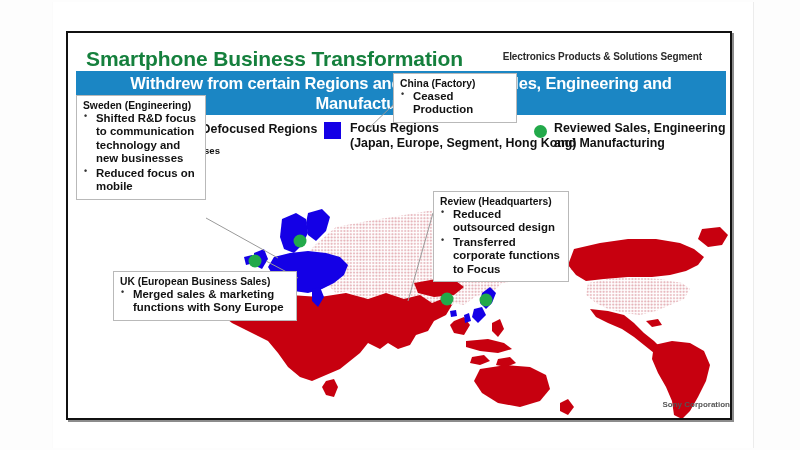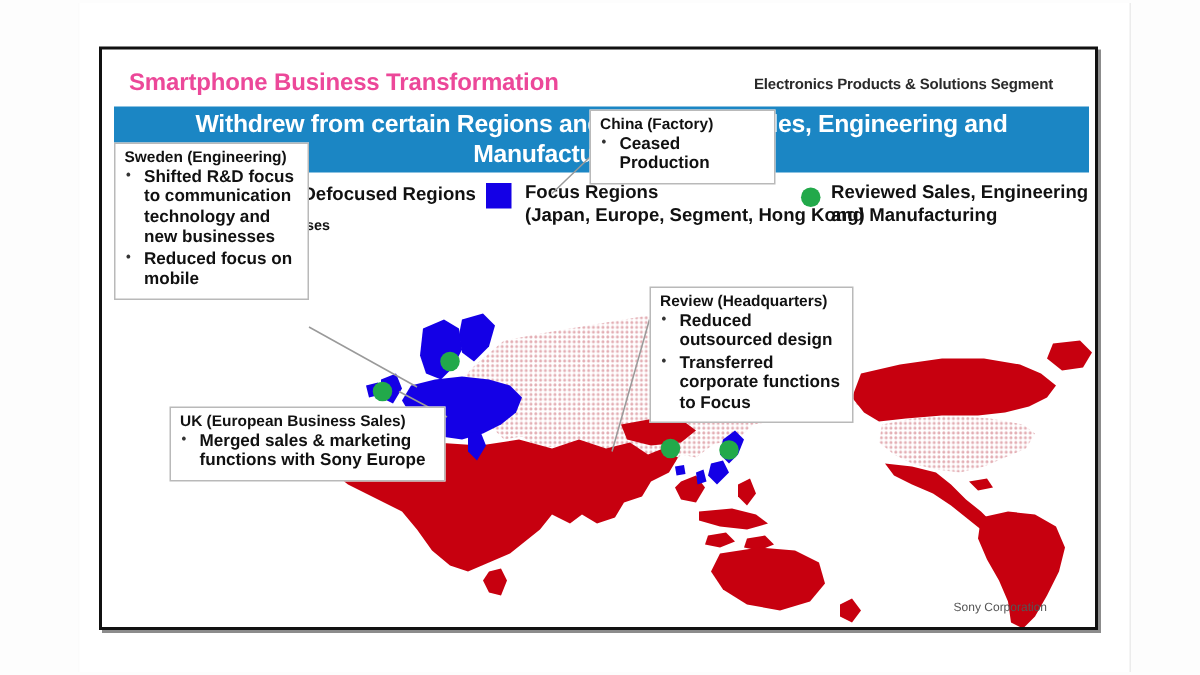--- a/index.html
+++ b/index.html
@@ -27,21 +27,21 @@
     background:#ffffff;
     border:2px solid #111111;
     box-sizing:border-box;
     box-shadow:2px 2px 0 rgba(0,0,0,.45);
     overflow:hidden;
   }
 
   
   #slide-title{
     position:absolute;left:18px;top:14px;
-    font-size:16px;font-weight:bold;color:#ec4899;
+    font-size:21px;font-weight:bold;color:#15803d;
     letter-spacing:-.1px;white-space:nowrap;
   }
   #segment-label{
     position:absolute;right:28px;top:18px;
     font-size:10px;font-weight:bold;color:#2a2a2a;
     white-space:nowrap;letter-spacing:-.1px;
   }
 
   
   #banner{
@@ -122,22 +122,22 @@
 
   #co-sweden{left:8px;top:62px;width:130px;}
   #co-china{left:325px;top:40px;width:124px;}
   #co-japan{left:365px;top:158px;width:136px;}
   #co-uk{left:45px;top:238px;width:184px;}
   #co-uk li{font-size:11.4px;}
 
   .leader{position:absolute;z-index:5;pointer-events:none;}
 
   #footer-credit{
-    position:absolute;right:32px;bottom:9px;
-    font-size:8px;color:#555555;font-weight:normal;
+    position:absolute;right:0;bottom:9px;
+    font-size:8px;color:#555555;font-weight:bold;
   }
 </style>
 </head>
 <body>
 
 <div id="page-bg"></div>
 <div id="outer-panel"></div>
 
 <div id="slide">
 

